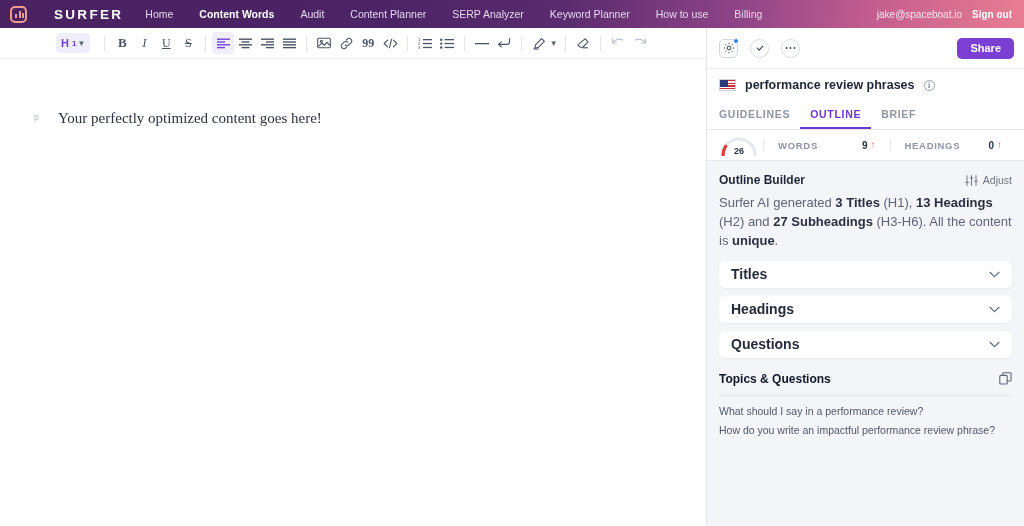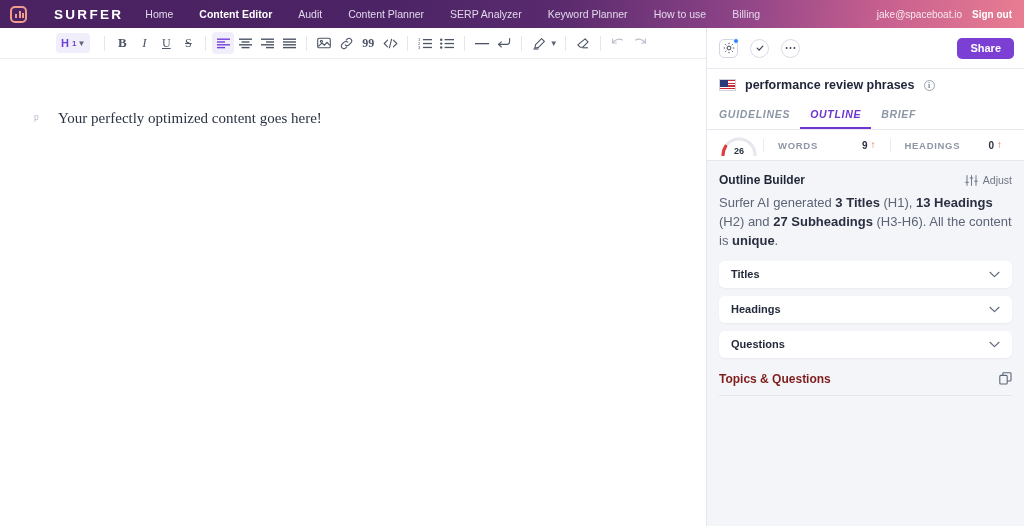--- a/index.html
+++ b/index.html
@@ -136,21 +136,20 @@
 
   
   .tabs {
     background: #fff; display: flex; align-items: flex-end; gap: 0;
     padding: 0 12px; border-bottom: 1px solid #e6e8ee;
   }
   .tab {
     font-size: 10.5px; letter-spacing: 0.7px; font-weight: 700; color: #8e96a6;
     padding: 6px 10px 7px 10px; cursor: pointer; border-bottom: 2px solid transparent;
     text-transform: uppercase;
-    font-style: italic;
   }
   .tab:first-child { padding-left: 0; }
   .tab.active { color: #6d36cf; border-bottom-color: #6d36cf; }
 
   
   .stats {
     background: #fff; height: 31px; display: flex; align-items: center;
     border-bottom: 1px solid #e6e8ee; padding: 0 12px;
   }
   .gauge { width: 40px; position: relative; height: 22px; flex: none; }
@@ -182,49 +181,49 @@
     margin-top: 7px; font-size: 13px; line-height: 1.45; color: #5c6478;
   }
   .ob-desc b { color: #2a3042; font-weight: 700; }
 
   .accordions { padding: 10px 12px 0 12px; display: flex; flex-direction: column; gap: 8px; }
   .acc {
     background: #ffffff; border-radius: 6px; height: 27px;
     display: flex; align-items: center; padding: 0 12px; cursor: pointer;
     box-shadow: 0 1px 2px rgba(30,35,60,0.05);
   }
-  .acc-label { font-size: 11px; font-weight: 700; color: #232a3b; }
+  .acc-label { font-size: 14px; font-weight: 700; color: #232a3b; }
   .acc-chev { margin-left: auto; color: #626b7d; display: flex; }
 
   
   .tq { margin-top: 14px; padding: 0 12px; }
   .tq-head {
     display: flex; align-items: center; padding-bottom: 9px;
     border-bottom: 1px solid #e4e6ec;
   }
-  .tq-title { font-size: 12px; font-weight: 700; color: #7f1d1d; }
+  .tq-title { font-size: 12px; font-weight: 700; color: #0f172a; }
   .tq-copy { margin-left: auto; color: #5d6678; cursor: pointer; display: flex; }
   .tq-list { padding-top: 9px; display: flex; flex-direction: column; gap: 7px; }
   .tq-item { font-size: 10.5px; color: #4f586c; cursor: pointer; }
 </style>
 </head>
 <body>
 
 <div class="topnav">
   <div class="brand">
     <span class="logo-mark">
         <i></i>
         <i></i>
         <i></i>
       </span>
     <span class="brand-name">SURFER</span>
   </div>
   <div class="navlinks">
     <a class="navlink" href="#">Home</a>
-    <a class="navlink active" href="#">Content Editor</a>
+    <a class="navlink active" href="#">Content Words</a>
     <a class="navlink" href="#">Audit</a>
     <a class="navlink" href="#">Content Planner</a>
     <a class="navlink" href="#">SERP Analyzer</a>
     <a class="navlink" href="#">Keyword Planner</a>
     <a class="navlink" href="#">How to use</a>
     <a class="navlink" href="#">Billing</a>
   </div>
   <div class="nav-right">
     <span class="nav-email">jake@spaceboat.io</span>
     <span class="nav-signout">Sign out</span>
@@ -504,16 +503,20 @@
     <div class="tq">
       <div class="tq-head">
         <span class="tq-title">Topics &amp; Questions</span>
         <span class="tq-copy">
           <svg width="13" height="13" viewBox="0 0 13 13" fill="none" stroke="currentColor" stroke-width="1.1" stroke-linejoin="round">
           <rect x="0.8" y="3.4" width="7.4" height="8.6" rx="1"></rect>
               <path d="M3.8 3.4V1.6a0.8 0.8 0 0 1 .8-.8h6.6a0.8 0.8 0 0 1 .8.8v6.6a0.8 0.8 0 0 1-.8.8H8.2"></path>
             </svg>
         </span>
       </div>
+      <div class="tq-list">
+        <div class="tq-item">What should I say in a performance review?</div>
+        <div class="tq-item">How do you write an impactful performance review phrase?</div>
+      </div>
     </div>
 
   </div>
 </div>
 
 </body></html>

